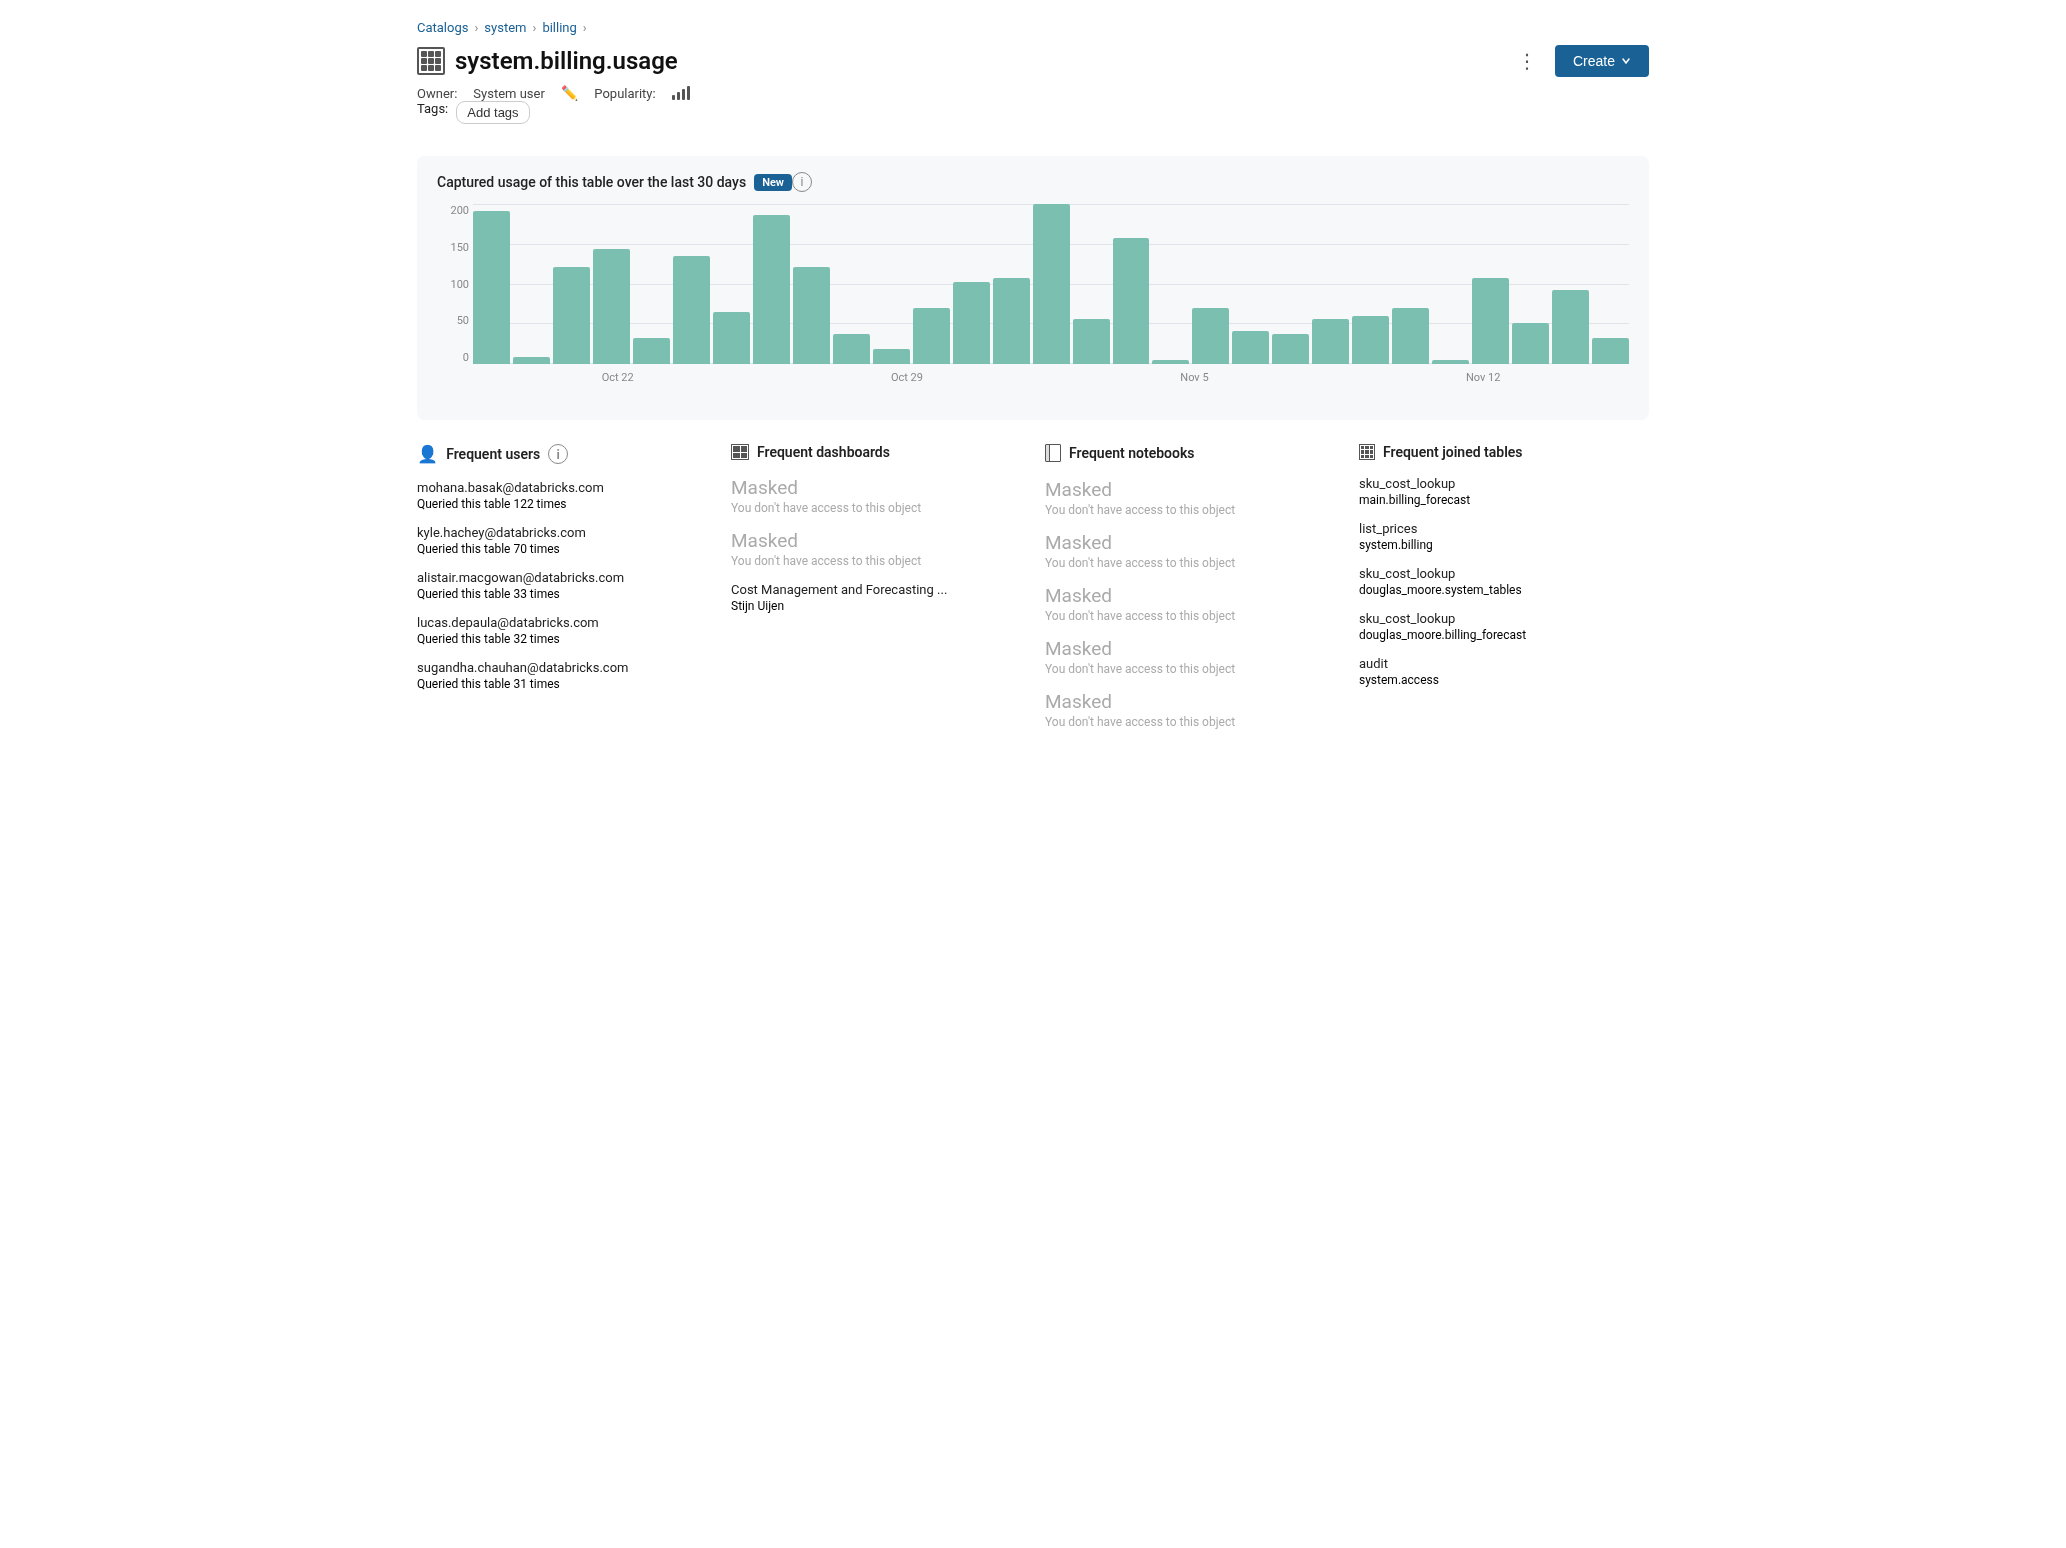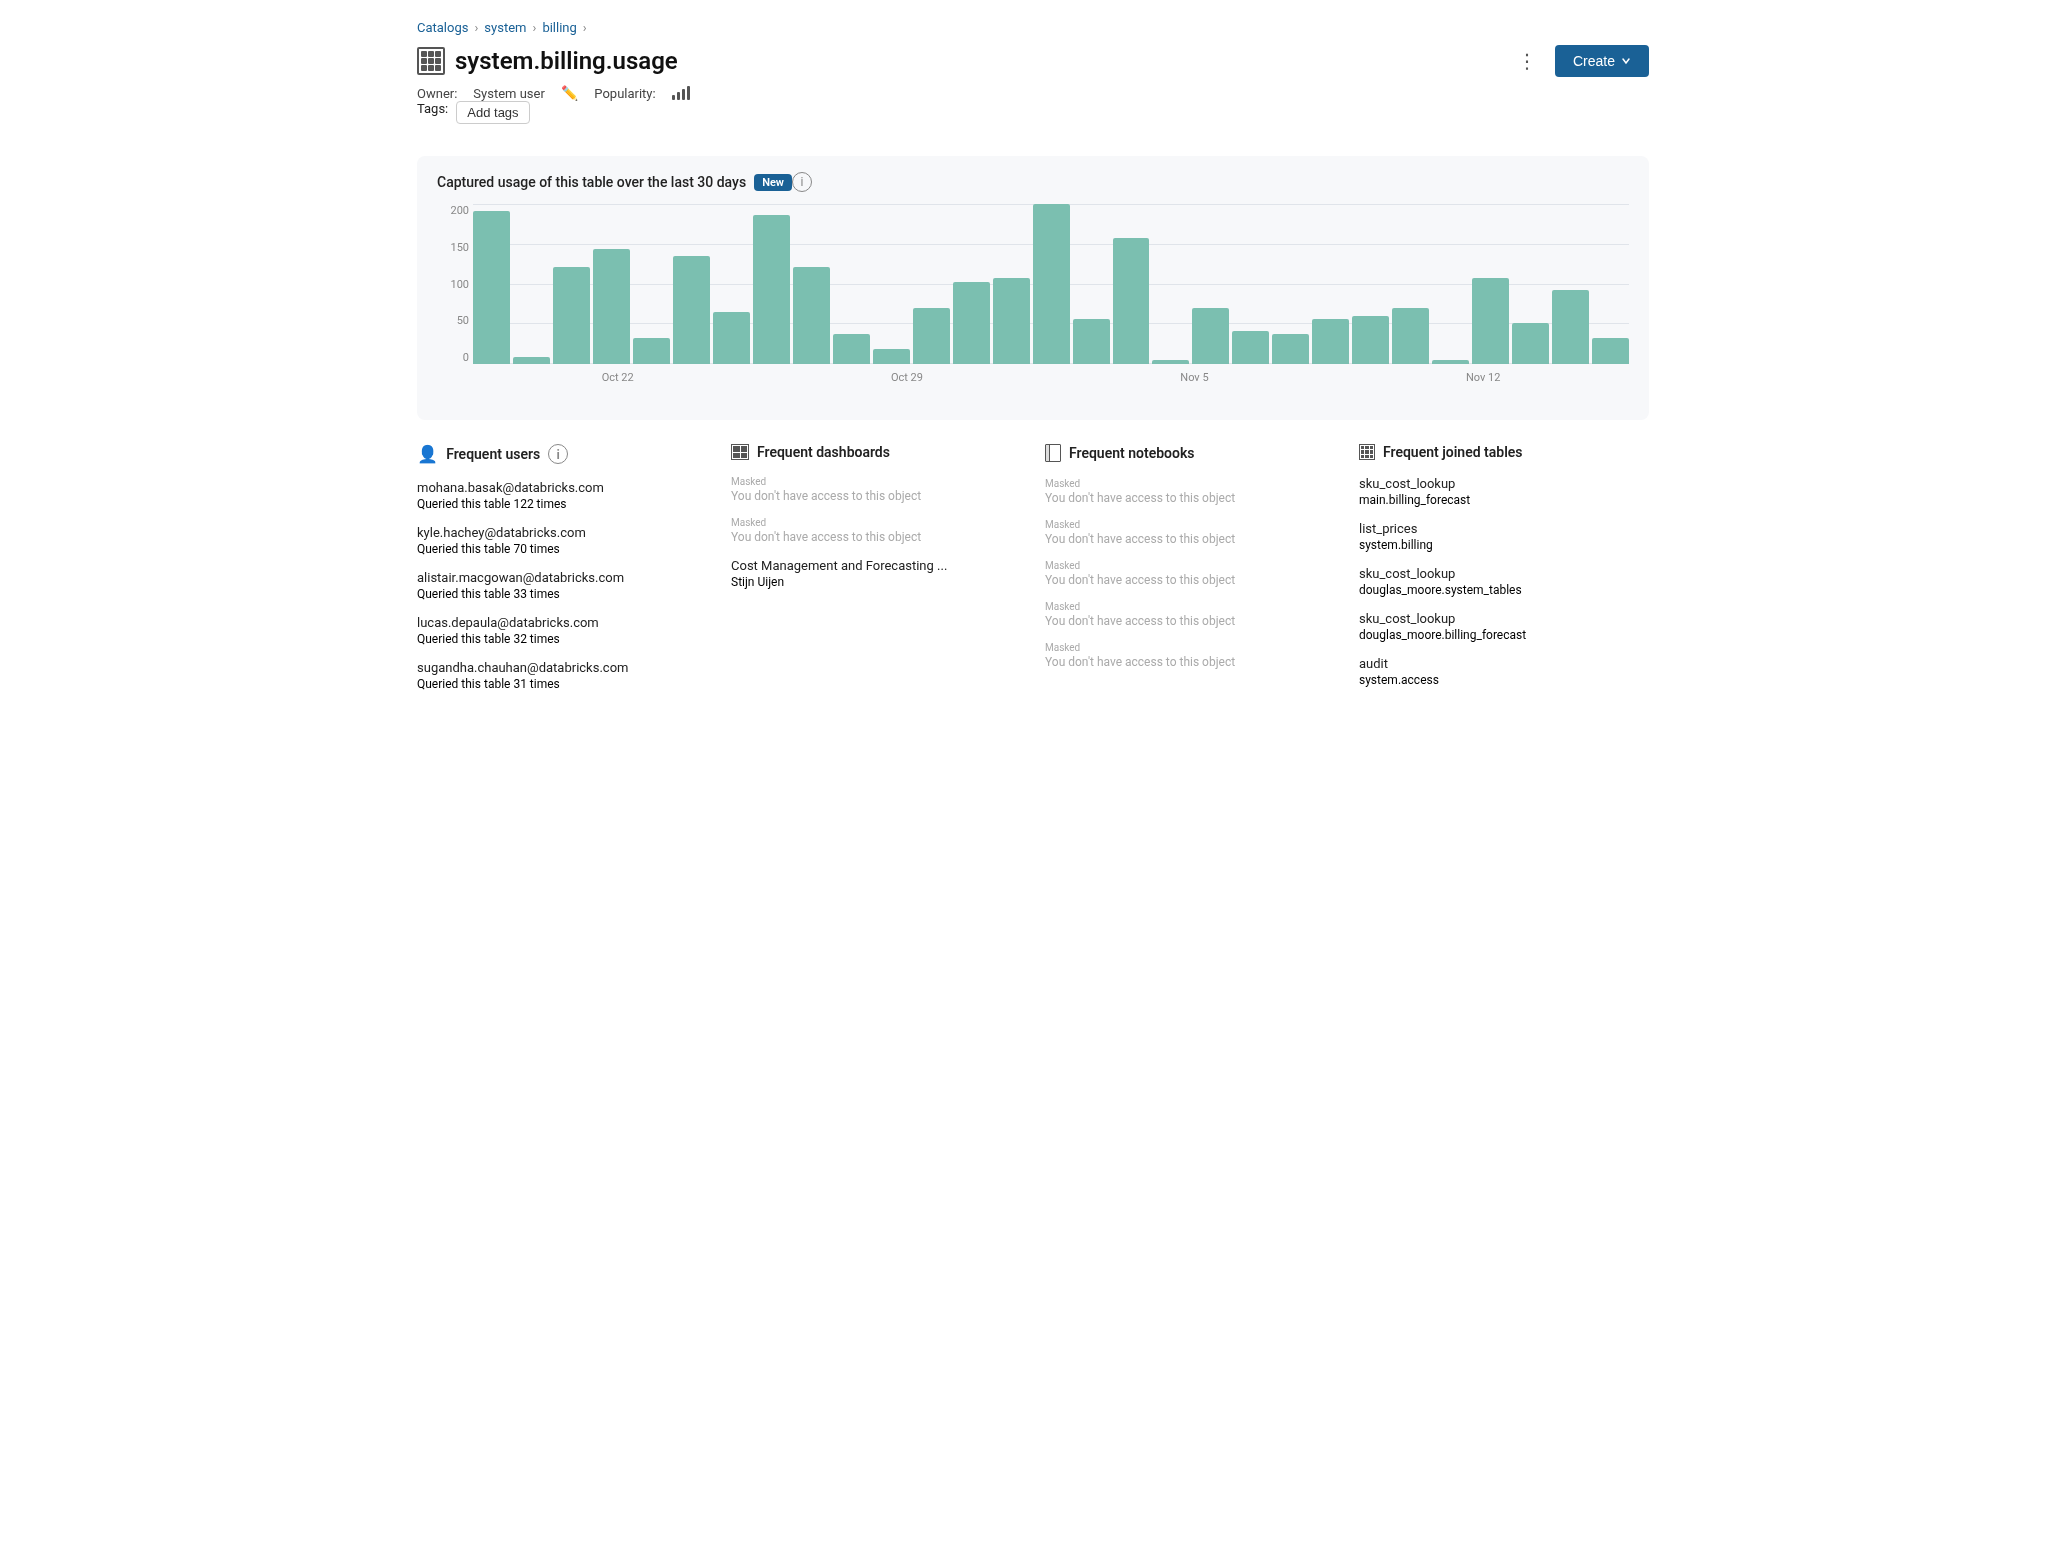--- a/index.html
+++ b/index.html
@@ -106,21 +106,21 @@
     .tags-row {
       display: flex;
       align-items: flex-start;
       gap: 8px;
       margin-bottom: 16px;
       font-size: 13px;
     }
     .add-tags-btn {
       border: 1px solid #ccc;
       background: white;
-      border-radius: 4px;
+      border-radius: 9px;
       padding: 3px 10px;
       font-size: 13px;
       cursor: pointer;
       color: #333;
     }
     .tabs {
       display: flex;
       gap: 0;
       border-bottom: 1px solid #ddd;
       margin-bottom: 0;
@@ -218,21 +218,21 @@
       color: #222;
       font-weight: 400;
     }
     .entry-secondary {
       font-size: 12px;
       color: #000000;
       margin-top: 2px;
     }
     .masked {
       color: #aaa;
-      font-size: 10px;
+      font-size: 19px;
     }
     .masked-msg {
       font-size: 12px;
       color: #aaa;
       margin-top: 2px;
     }
     .section-icon-table {
       display: inline-grid;
       grid-template-columns: 1fr 1fr 1fr;
       grid-template-rows: 1fr 1fr 1fr;

